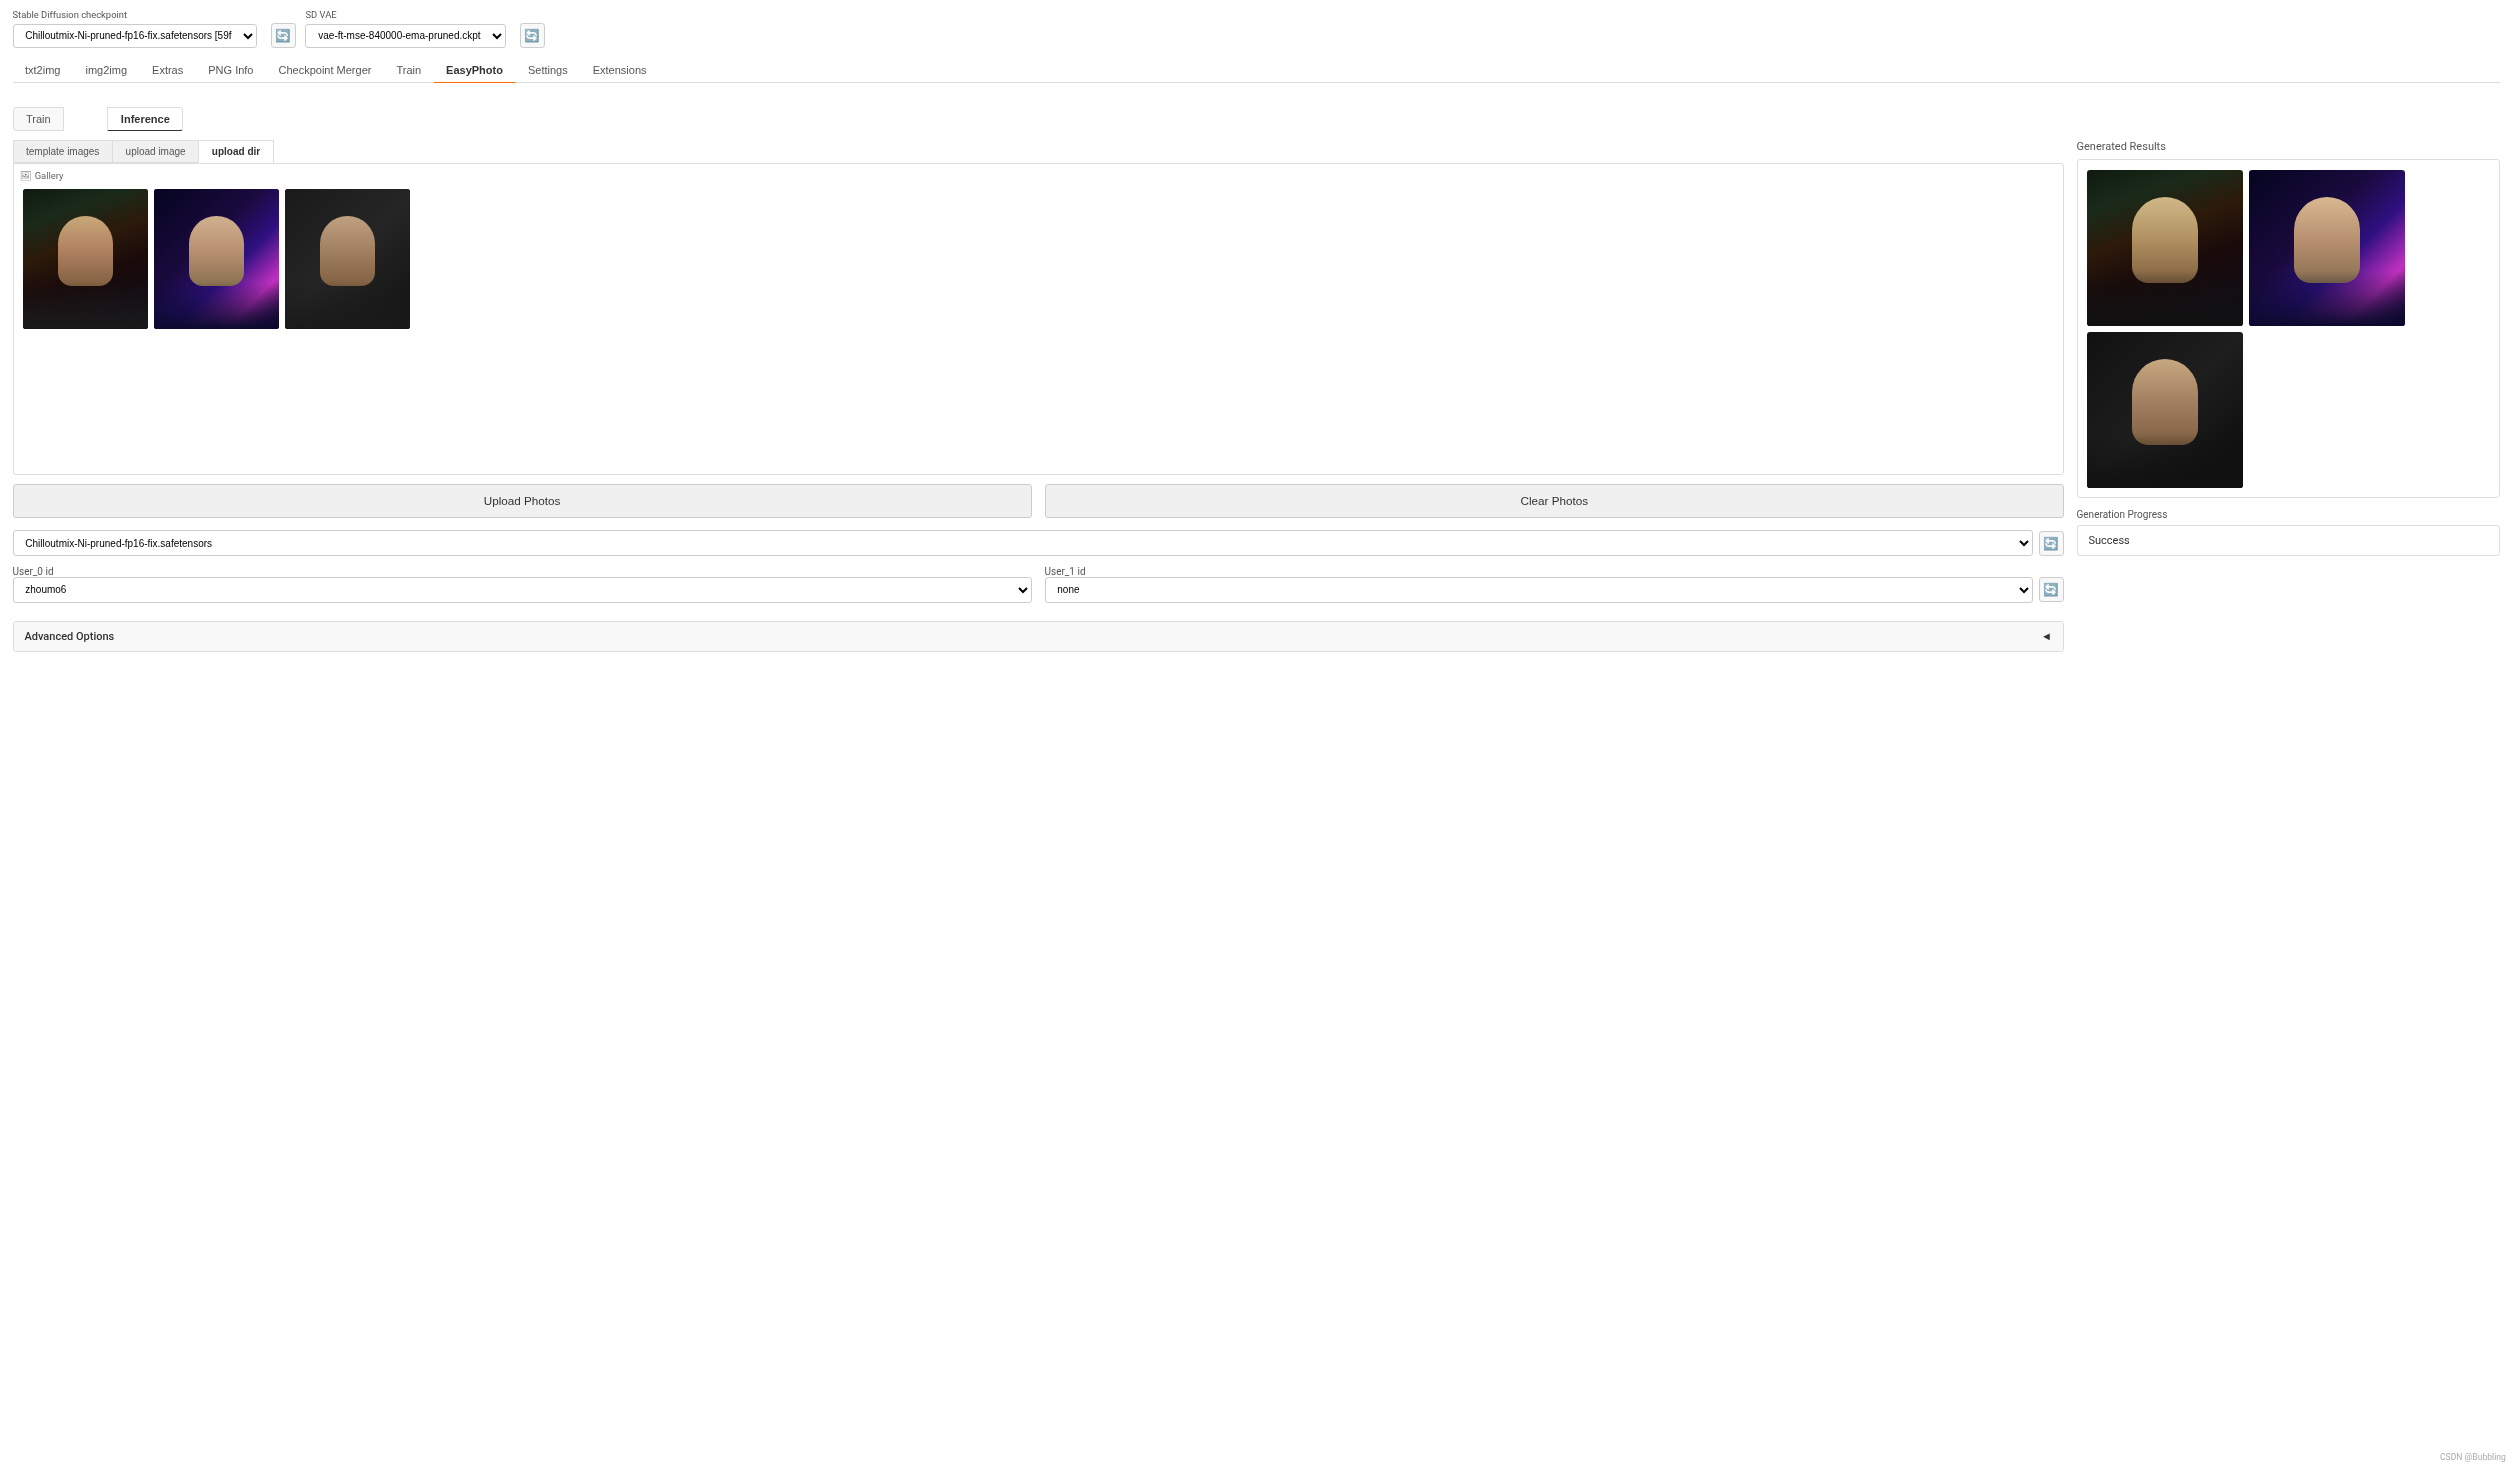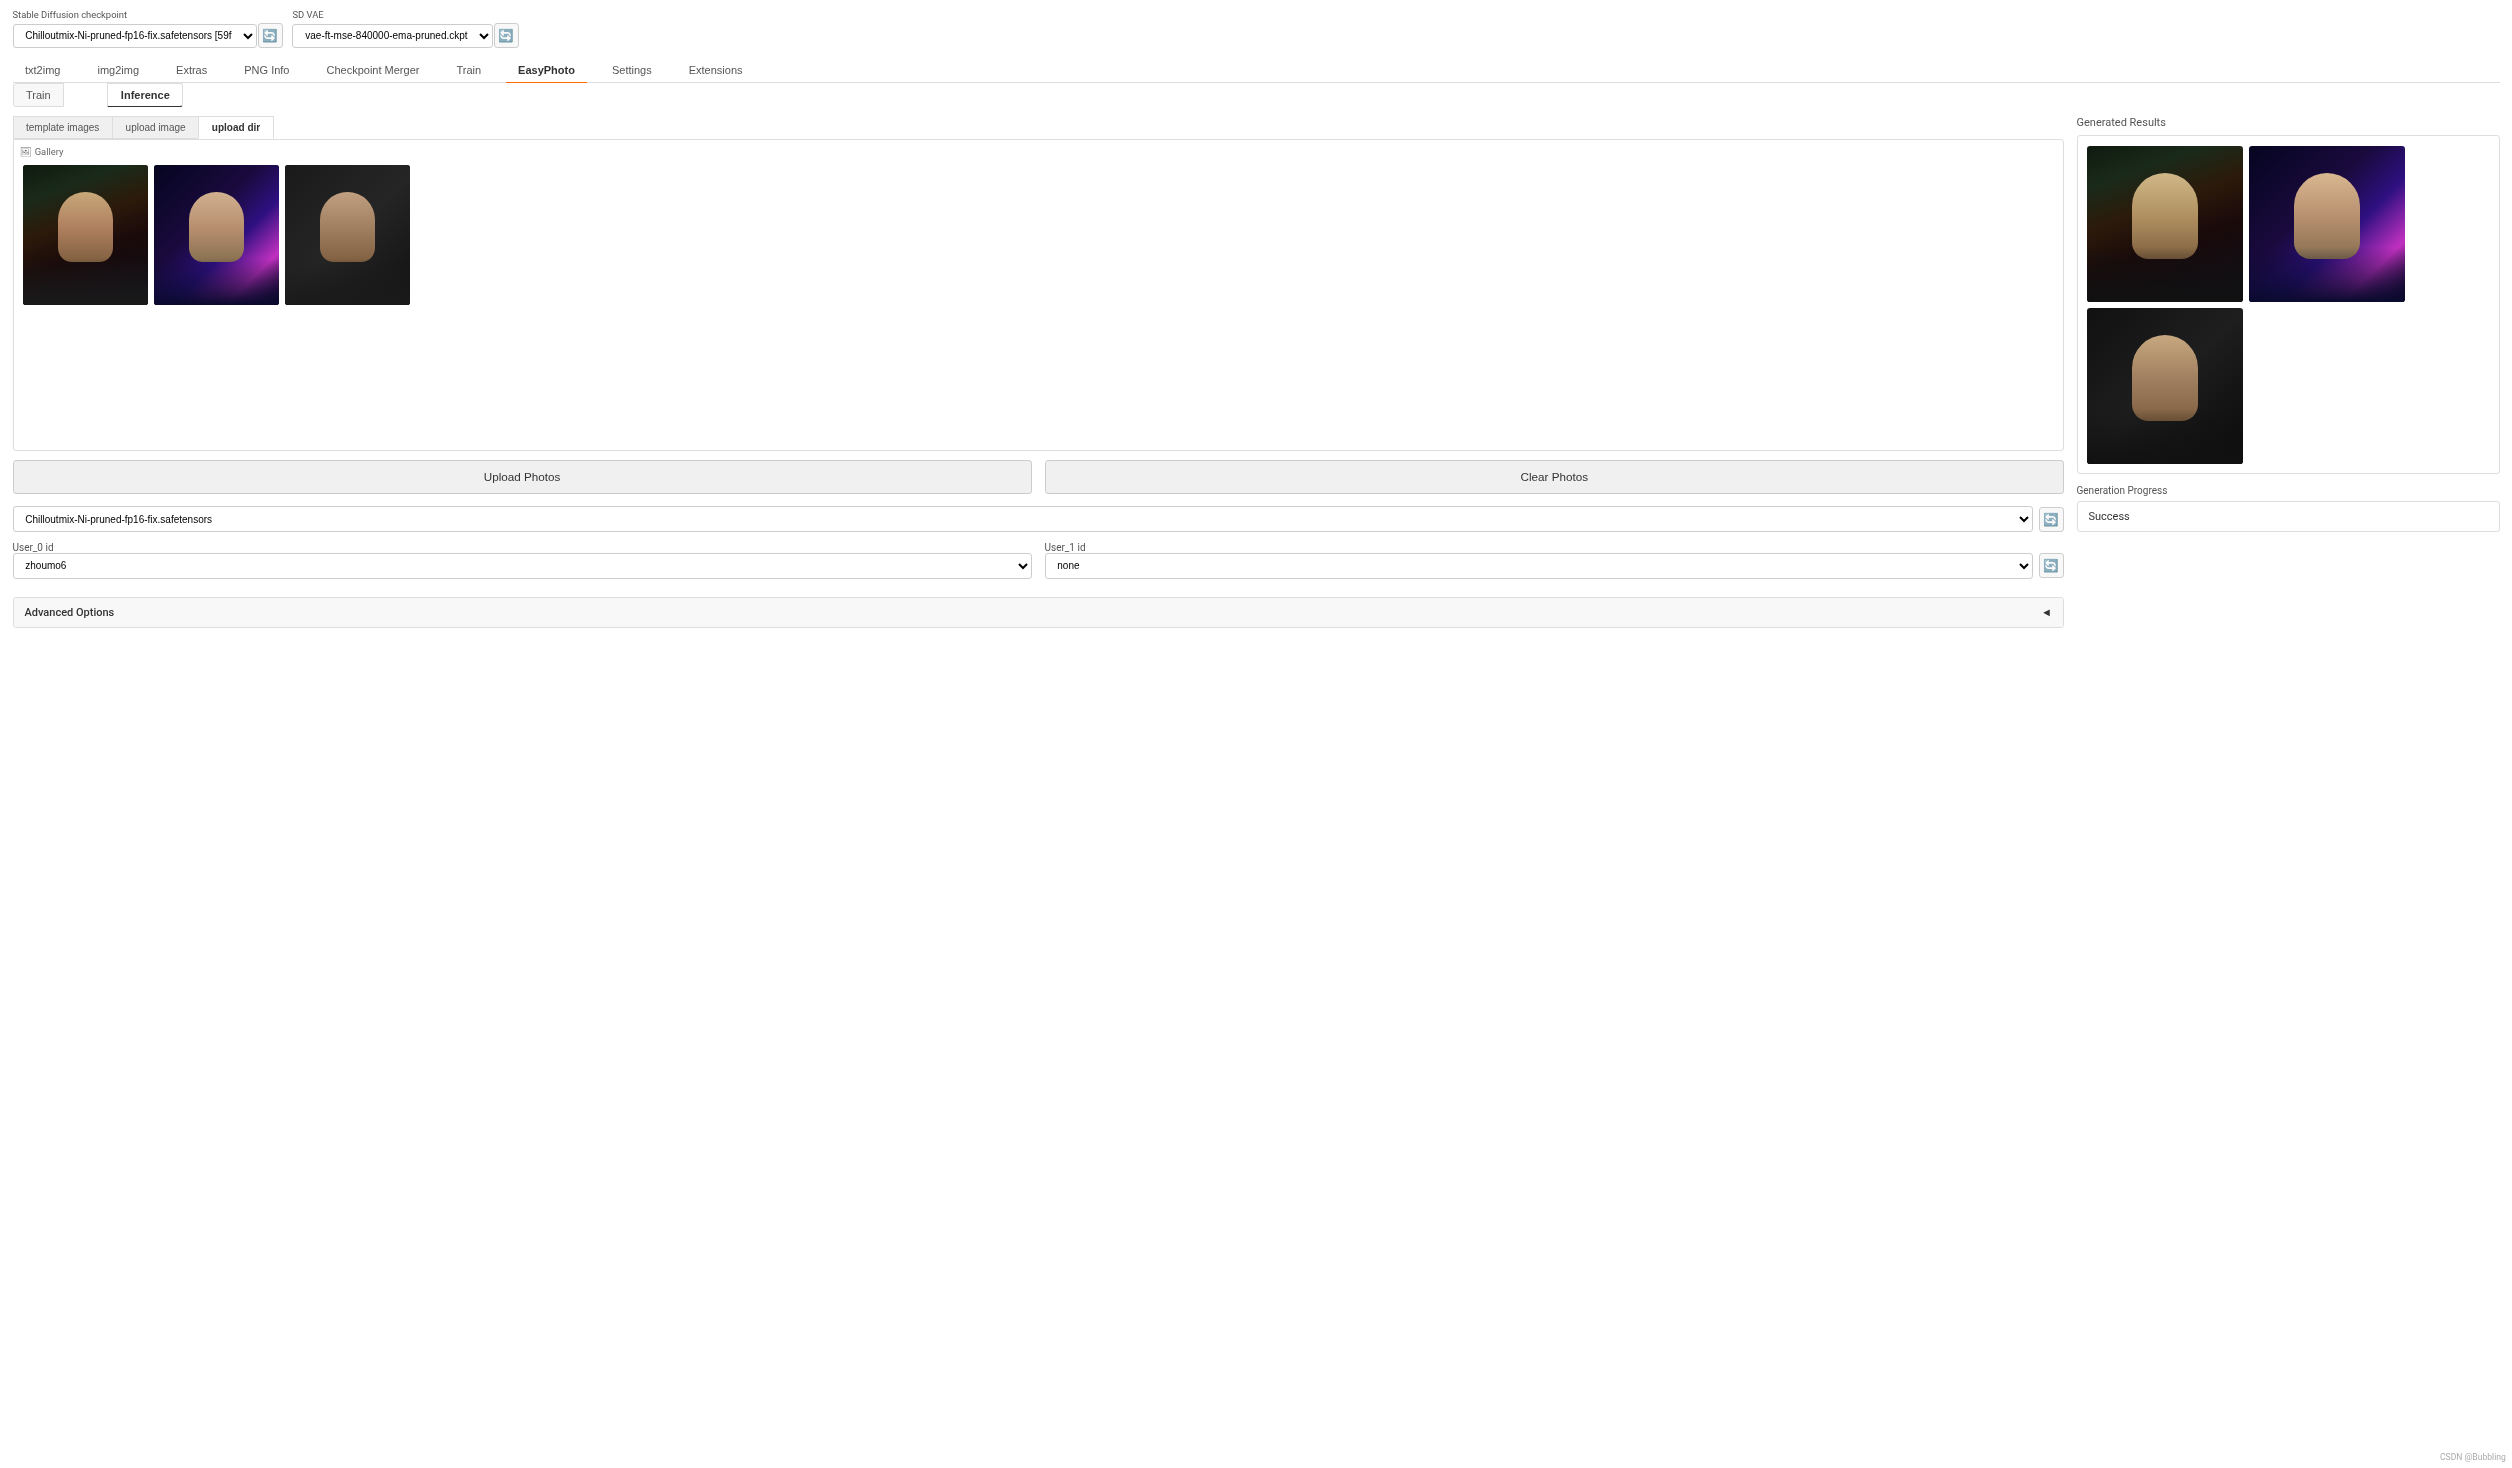--- a/index.html
+++ b/index.html
@@ -26,21 +26,21 @@
       flex-direction: column;
       gap: 3.1px;
     }
     .checkpoint-label {
       font-size: 9.4px;
       color: #555;
     }
     .dropdown-wrapper {
       display: flex;
       align-items: center;
-      gap: 1px;
+      gap: 14px;
     }
     select.checkpoint-select {
       padding: 4.7px 7.8px;
       border: 0.8px solid #ccc;
       border-radius: 3.1px;
       background: #fff;
       font-size: 10px;
       min-width: 203px;
       cursor: pointer;
     }
@@ -62,22 +62,22 @@
       cursor: pointer;
       display: flex;
       align-items: center;
       justify-content: center;
       font-size: 12.5px;
     }
     
     .main-nav {
       display: flex;
       border-bottom: 0.8px solid #ddd;
-      margin-bottom: 0;
-      gap: 12px;
+      margin-bottom: 24px;
+      gap: 0;
     }
     .main-nav-item {
       padding: 6.2px 12.5px;
       cursor: pointer;
       font-size: 11px;
       color: #555;
       border: none;
       background: none;
       border-bottom: 1.6px solid transparent;
       margin-bottom: -0.8px;

